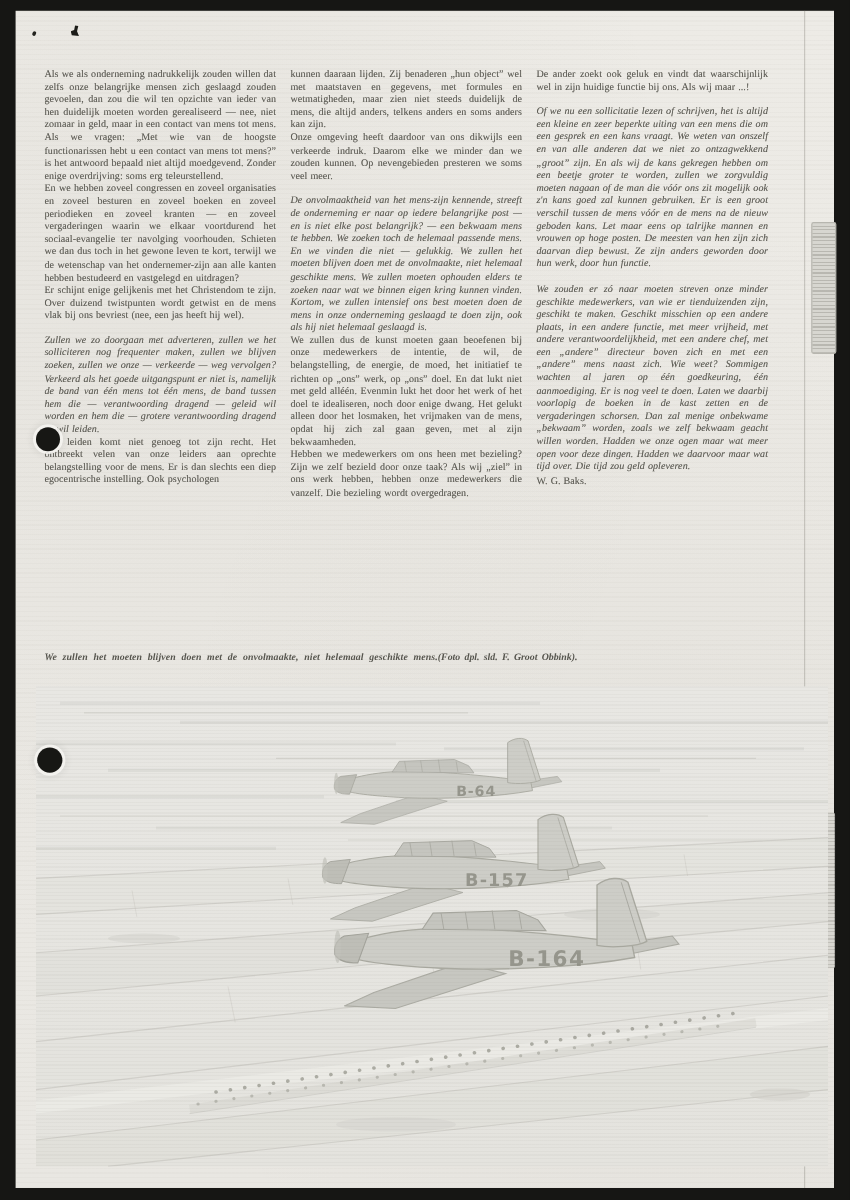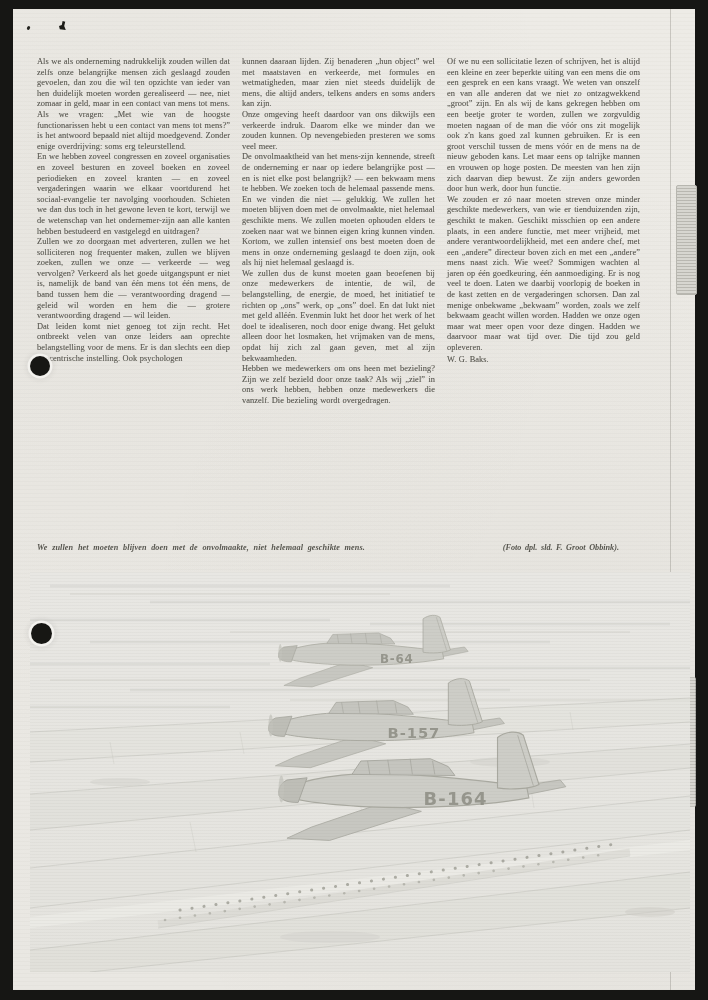--- a/index.html
+++ b/index.html
@@ -41,26 +41,26 @@
     position:absolute;left:24px;top:48px;width:604px;height:484px;
     display:flex;gap:12px;overflow:hidden;z-index:2;
   }
   .col{width:193px;min-width:193px;}
   .col p{
     margin:0;
     font-size:8.4px;line-height:10.6px;text-align:justify;
     color:#5d5c55;letter-spacing:.05px;word-spacing:.4px;
     text-shadow:0 0 .4px rgba(93,92,85,.45);
   }
-  .col p.gap{margin-top:0;}
+  .col p.gap{margin-top:10px;font-style:italic;}
   .author{text-align:right;padding-right:16px;margin-top:1px !important;}
   
   .caption-row{
     position:absolute;left:24px;top:534px;width:604px;z-index:2;
-    display:flex;justify-content:space-between;align-items:baseline;
+    display:flex;align-items:baseline;
     font-style:italic;font-size:8.2px;color:#56554e;
   }
   .caption-row .caption{font-weight:bold;word-spacing:2.5px;letter-spacing:.1px;}
   .caption-row .credit{font-weight:bold;word-spacing:1.5px;padding-right:22px;white-space:nowrap;}
   
   .photo{
     position:absolute;left:17px;top:563px;width:660px;height:400px;z-index:1;
     background:linear-gradient(#e8e7e3,#e4e3de);
   }
   .photo::after{
@@ -89,31 +89,33 @@
 
 <div class="paper">
 
   <div class="speck speck-1"></div>
   <div class="speck speck-2"></div>
 
   <div class="cols">
     <div class="col">
       <p>Als we als onderneming nadrukkelijk zouden willen dat zelfs onze belangrijke mensen zich geslaagd zouden gevoelen, dan zou die wil ten opzichte van ieder van hen duidelijk moeten worden gerealiseerd — nee, niet zomaar in geld, maar in een contact van mens tot mens. Als we vragen: „Met wie van de hoogste functionarissen hebt u een contact van mens tot mens?” is het antwoord bepaald niet altijd moedgevend. Zonder enige overdrijving: soms erg teleurstellend.</p>
       <p>En we hebben zoveel congressen en zoveel organisaties en zoveel besturen en zoveel boeken en zoveel periodieken en zoveel kranten — en zoveel vergaderingen waarin we elkaar voortdurend het sociaal-evangelie ter navolging voorhouden. Schieten we dan dus toch in het gewone leven te kort, terwijl we de wetenschap van het ondernemer-zijn aan alle kanten hebben bestudeerd en vastgelegd en uitdragen?</p>
+      <p>Er schijnt enige gelijkenis met het Christendom te zijn. Over duizend twistpunten wordt getwist en de mens vlak bij ons bevriest (nee, een jas heeft hij wel).</p>
       <p class="gap">Zullen we zo doorgaan met adverteren, zullen we het solliciteren nog frequenter maken, zullen we blijven zoeken, zullen we onze — verkeerde — weg vervolgen? Verkeerd als het goede uitgangspunt er niet is, namelijk de band van één mens tot één mens, de band tussen hem die — verantwoording dragend — geleid wil worden en hem die — grotere verantwoording dragend — wil leiden.</p>
       <p>Dat leiden komt niet genoeg tot zijn recht. Het ontbreekt velen van onze leiders aan oprechte belangstelling voor de mens. Er is dan slechts een diep egocentrische instelling. Ook psychologen</p>
     </div>
     <div class="col">
-      <p>kunnen daaraan lijden. Zij benaderen „hun object” wel met maatstaven en verkeerde, met formules en wetmatigheden, maar zien niet steeds duidelijk de mens, die altijd anders, telkens anders en soms anders kan zijn.</p>
+      <p>kunnen daaraan lijden. Zij benaderen „hun object” wel met maatstaven en gegevens, met formules en wetmatigheden, maar zien niet steeds duidelijk de mens, die altijd anders, telkens anders en soms anders kan zijn.</p>
       <p>Onze omgeving heeft daardoor van ons dikwijls een verkeerde indruk. Daarom elke we minder dan we zouden kunnen. Op nevengebieden presteren we soms veel meer.</p>
       <p class="gap">De onvolmaaktheid van het mens-zijn kennende, streeft de onderneming er naar op iedere belangrijke post — en is niet elke post belangrijk? — een bekwaam mens te hebben. We zoeken toch de helemaal passende mens. En we vinden die niet — gelukkig. We zullen het moeten blijven doen met de onvolmaakte, niet helemaal geschikte mens. We zullen moeten ophouden elders te zoeken naar wat we binnen eigen kring kunnen vinden. Kortom, we zullen intensief ons best moeten doen de mens in onze onderneming geslaagd te doen zijn, ook als hij niet helemaal geslaagd is.</p>
       <p>We zullen dus de kunst moeten gaan beoefenen bij onze medewerkers de intentie, de wil, de belangstelling, de energie, de moed, het initiatief te richten op „ons” werk, op „ons” doel. En dat lukt niet met geld alléén. Evenmin lukt het door het werk of het doel te idealiseren, noch door enige dwang. Het gelukt alleen door het losmaken, het vrijmaken van de mens, opdat hij zich zal gaan geven, met al zijn bekwaamheden.</p>
       <p>Hebben we medewerkers om ons heen met bezieling? Zijn we zelf bezield door onze taak? Als wij „ziel” in ons werk hebben, hebben onze medewerkers die vanzelf. Die bezieling wordt overgedragen.</p>
     </div>
     <div class="col">
+      <p>De ander zoekt ook geluk en vindt dat waarschijnlijk wel in zijn huidige functie bij ons. Als wij maar ...!</p>
       <p class="gap">Of we nu een sollicitatie lezen of schrijven, het is altijd een kleine en zeer beperkte uiting van een mens die om een gesprek en een kans vraagt. We weten van onszelf en van alle anderen dat we niet zo ontzagwekkend „groot” zijn. En als wij de kans gekregen hebben om een beetje groter te worden, zullen we zorgvuldig moeten nagaan of de man die vóór ons zit mogelijk ook z'n kans goed zal kunnen gebruiken. Er is een groot verschil tussen de mens vóór en de mens na de nieuw geboden kans. Let maar eens op talrijke mannen en vrouwen op hoge posten. De meesten van hen zijn zich daarvan diep bewust. Ze zijn anders geworden door hun werk, door hun functie.</p>
       <p class="gap">We zouden er zó naar moeten streven onze minder geschikte medewerkers, van wie er tienduizenden zijn, geschikt te maken. Geschikt misschien op een andere plaats, in een andere functie, met meer vrijheid, met andere verantwoordelijkheid, met een andere chef, met een „andere” directeur boven zich en met een „andere” mens naast zich. Wie weet? Sommigen wachten al jaren op één goedkeuring, één aanmoediging. Er is nog veel te doen. Laten we daarbij voorlopig de boeken in de kast zetten en de vergaderingen schorsen. Dan zal menige onbekwame „bekwaam” worden, zoals we zelf bekwaam geacht willen worden. Hadden we onze ogen maar wat meer open voor deze dingen. Hadden we daarvoor maar wat tijd over. Die tijd zou geld opleveren.</p>
       <p class="author">W. G. Baks.</p>
     </div>
   </div>
 
   <div class="caption-row">
     <span class="caption">We zullen het moeten blijven doen met de onvolmaakte, niet helemaal geschikte mens.</span>
     <span class="credit">(Foto dpl. sld. F. Groot Obbink).</span>
   </div>

